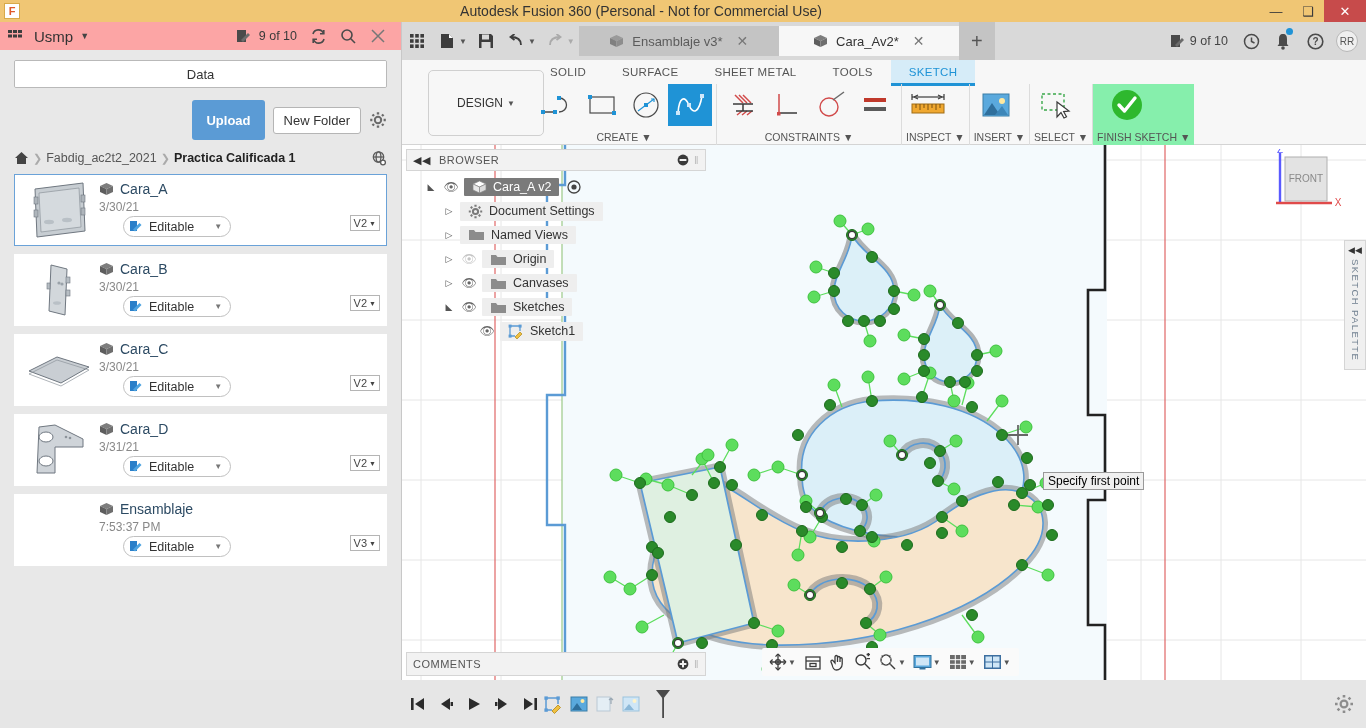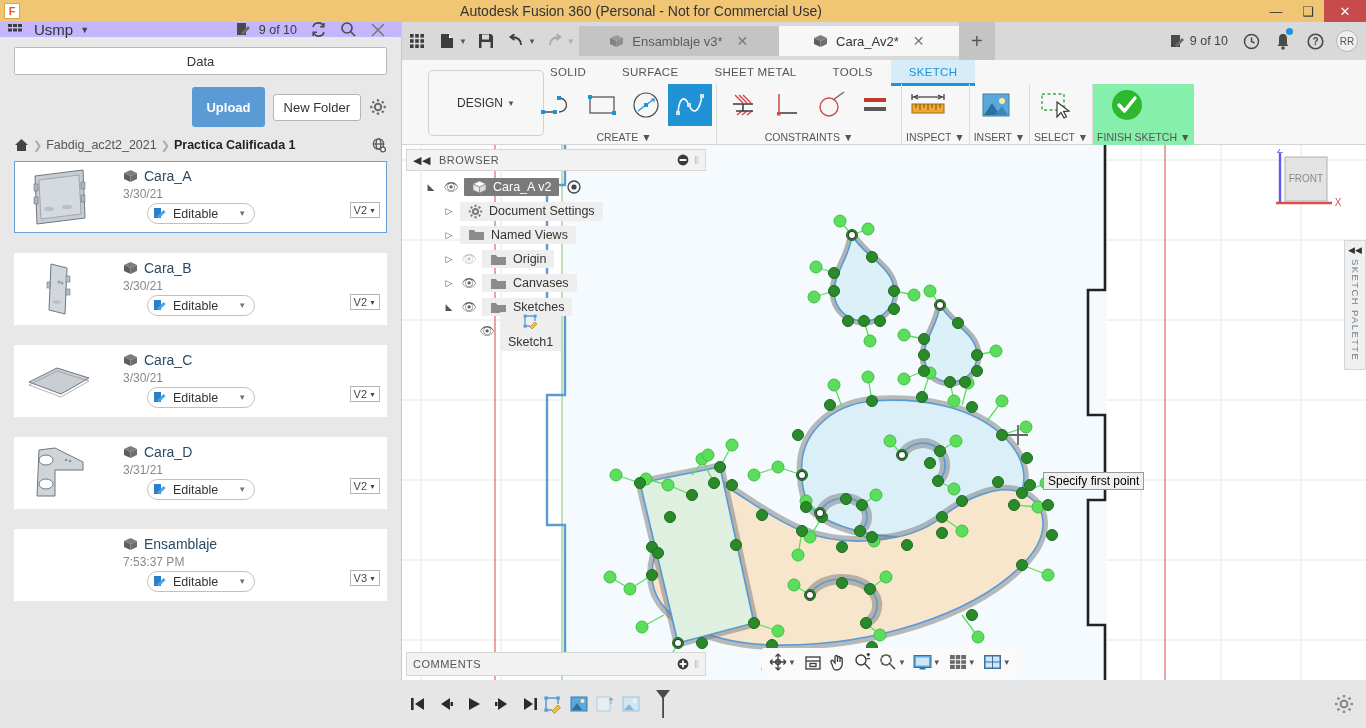--- a/index.html
+++ b/index.html
@@ -28,21 +28,21 @@
   }
   .wctl{ width:32px; height:22px; display:flex;align-items:center;justify-content:center;
          color:#3b3b3b; font-size:13px;}
   .wctl.close{ background:#c74b4b; color:#fff; width:42px;}
   
   #leftpanel{
     position:absolute; left:0; top:22px; width:402px; height:658px;
     background:#e8e8e8; border-right:1px solid #c8c8c8;
   }
   #dpHeader{
-    height:15px; background:#c4b5fd; display:flex; align-items:center; padding:0 8px;
+    height:28px; background:#fca5a5; display:flex; align-items:center; padding:0 8px;
   }
   #dpHeader .hubname{ font-size:15px; color:#333; margin-left:8px;}
   .caret{ font-size:9px; margin-left:7px; color:#444;}
   #dpHeader .spacer{flex:1;}
   .hdr-ico{ width:30px;height:30px;display:flex;align-items:center;justify-content:center;color:#555;}
   #tabs{
     margin:10px 14px 0 14px; display:flex; height:28px;
     border:1px solid #b9b9b9; background:#fff; border-radius:2px; overflow:hidden;
   }
   #tabs .tab{
@@ -64,22 +64,22 @@
   }
   #breadcrumb{
     display:flex;align-items:center;gap:4px;margin:10px 14px 0 14px;font-size:12.5px;
   }
   #breadcrumb .crumb{color:#555;}
   #breadcrumb .crumb.last{color:#222;font-weight:bold;}
   #breadcrumb .sep{color:#aaa;font-size:11px;}
   #breadcrumb .spacer{flex:1;}
   #filelist{ margin:8px 14px 0 14px; }
   .fileitem{
-    position:relative; height:72px; background:#fff; margin-bottom:20px;
-    border:1px solid transparent; display:flex; align-items:flex-start;gap:24px;
+    position:relative; height:72px; background:#fff; margin-bottom:8px;
+    border:1px solid transparent; display:flex; align-items:flex-start;
   }
   .fileitem.selected{ border:1px solid #6aa2d8; }
   .thumb{ width:76px; height:68px; margin:2px 0 0 6px; position:relative;}
   .fmeta{ flex:1; padding:6px 0 0 2px; position:relative;}
   .fname{ font-size:14px;color:#2c4a63; display:flex;align-items:center;gap:6px;}
   .fdate{ font-size:12px;color:#888;margin-top:3px;}
   .editpill{
     margin-top:2px; margin-left:24px; display:inline-flex;align-items:center;gap:6px;
     height:21px; border:1px solid #c0c0c0;border-radius:11px;background:#fff;
     padding:0 8px 0 5px; font-size:12.5px;color:#333;
@@ -1020,21 +1020,21 @@
               <svg width="17" height="13" viewBox="0 0 17 13">
                   <path d="M1 2 L6 2 L7.5 4 L16 4 L16 12 L1 12 Z" fill="#8c8c8c"></path>
                 </svg>
             </span>
             <span>Sketches</span>
           </span>
         </div>
 
         <div class="treerow" style="padding-left:72px;">
           <span class="eye">👁</span>
-          <span class="lbl" style="display:flex;align-items:center;gap:6px;flex-direction:column;">
+          <span class="lbl" style="display:flex;align-items:center;gap:6px;">
             <span>
               <svg width="16" height="15" viewBox="0 0 16 15">
                 <path d="M2 2 L12 2 M2 2 L2 12 M12 2 L12 7 M2 12 L7 12" fill="none" stroke="#5b9bd5" stroke-width="1.3"></path>
                 <rect x="0.6" y="0.6" width="3" height="3" fill="#5b9bd5"></rect>
                   <rect x="10.6" y="0.6" width="3" height="3" fill="#5b9bd5"></rect>
                 <rect x="0.6" y="10.6" width="3" height="3" fill="#5b9bd5"></rect>
                 <path d="M7 13 L12 8 L14 10 L9 15 Z" fill="#f0c040" stroke="#b08818" stroke-width=".7"></path>
               </svg>
             </span>
             <span>Sketch1</span>

